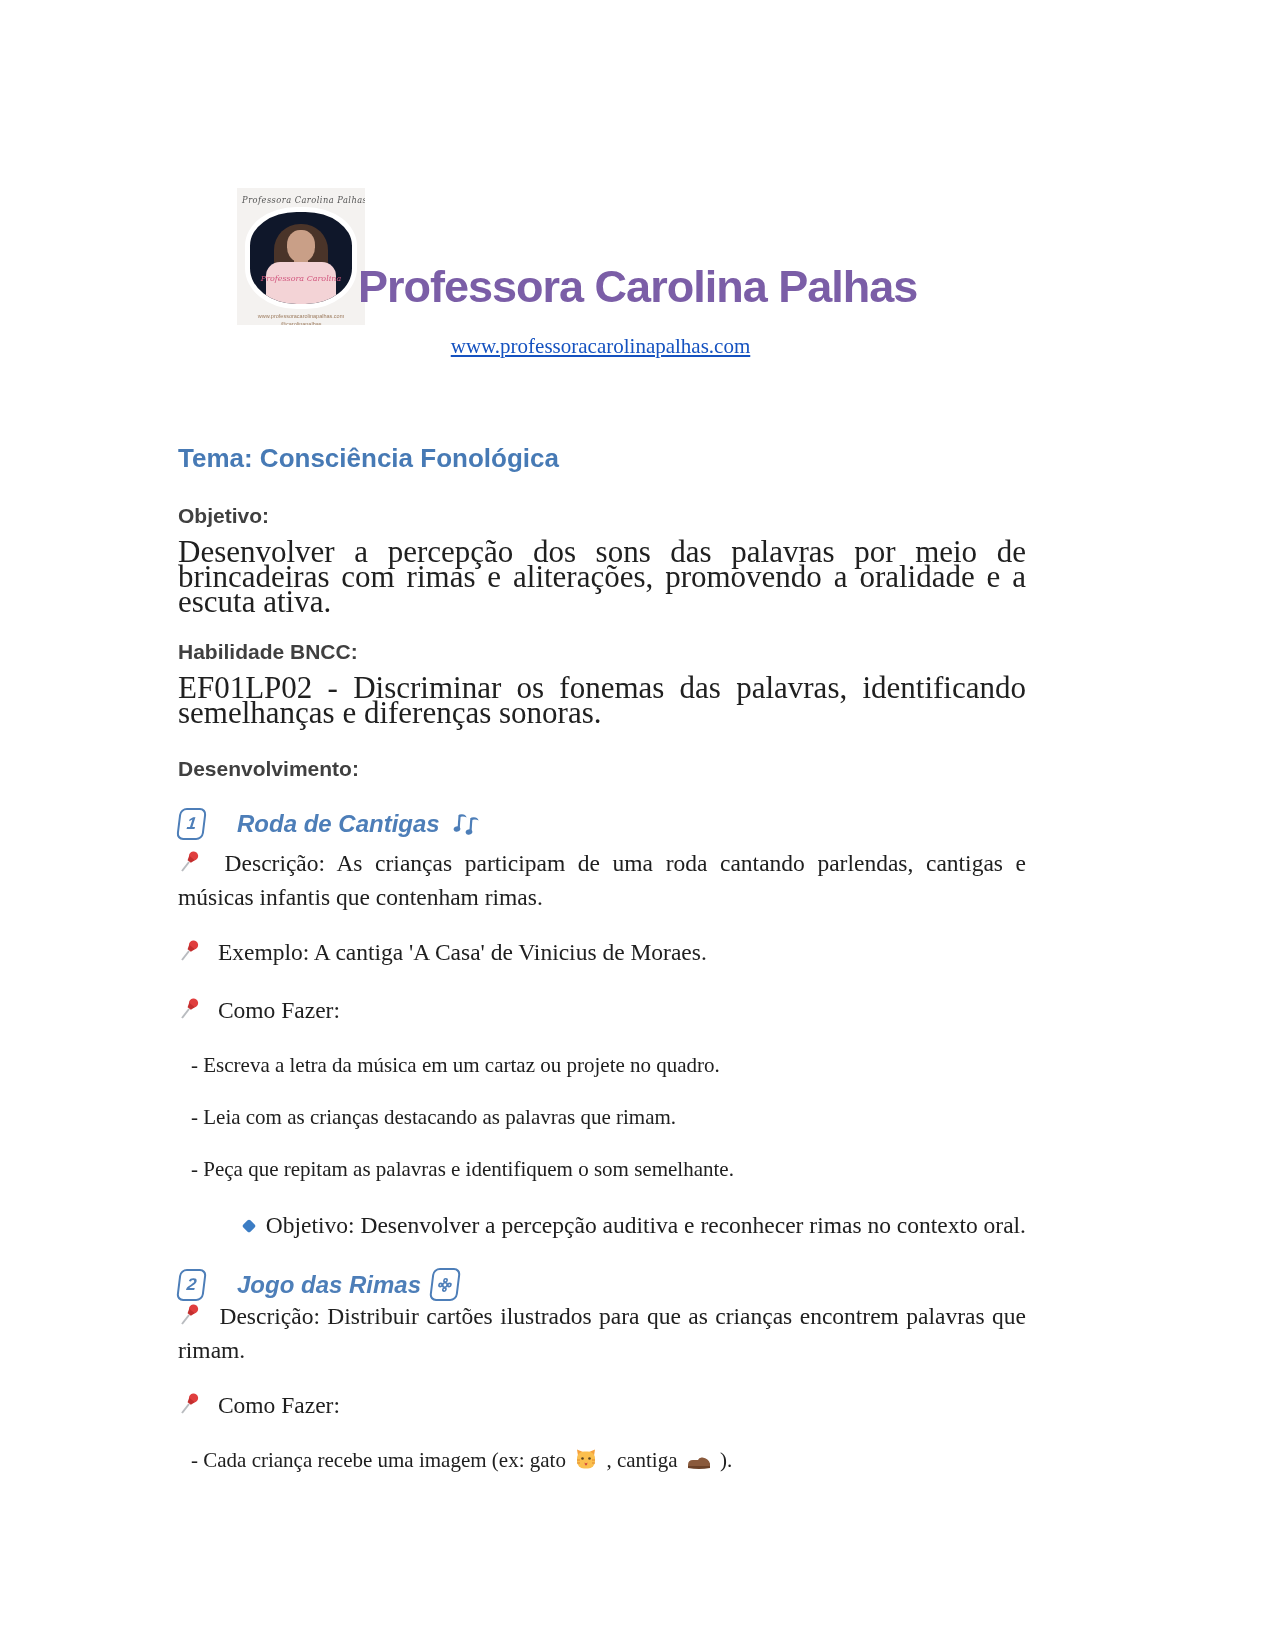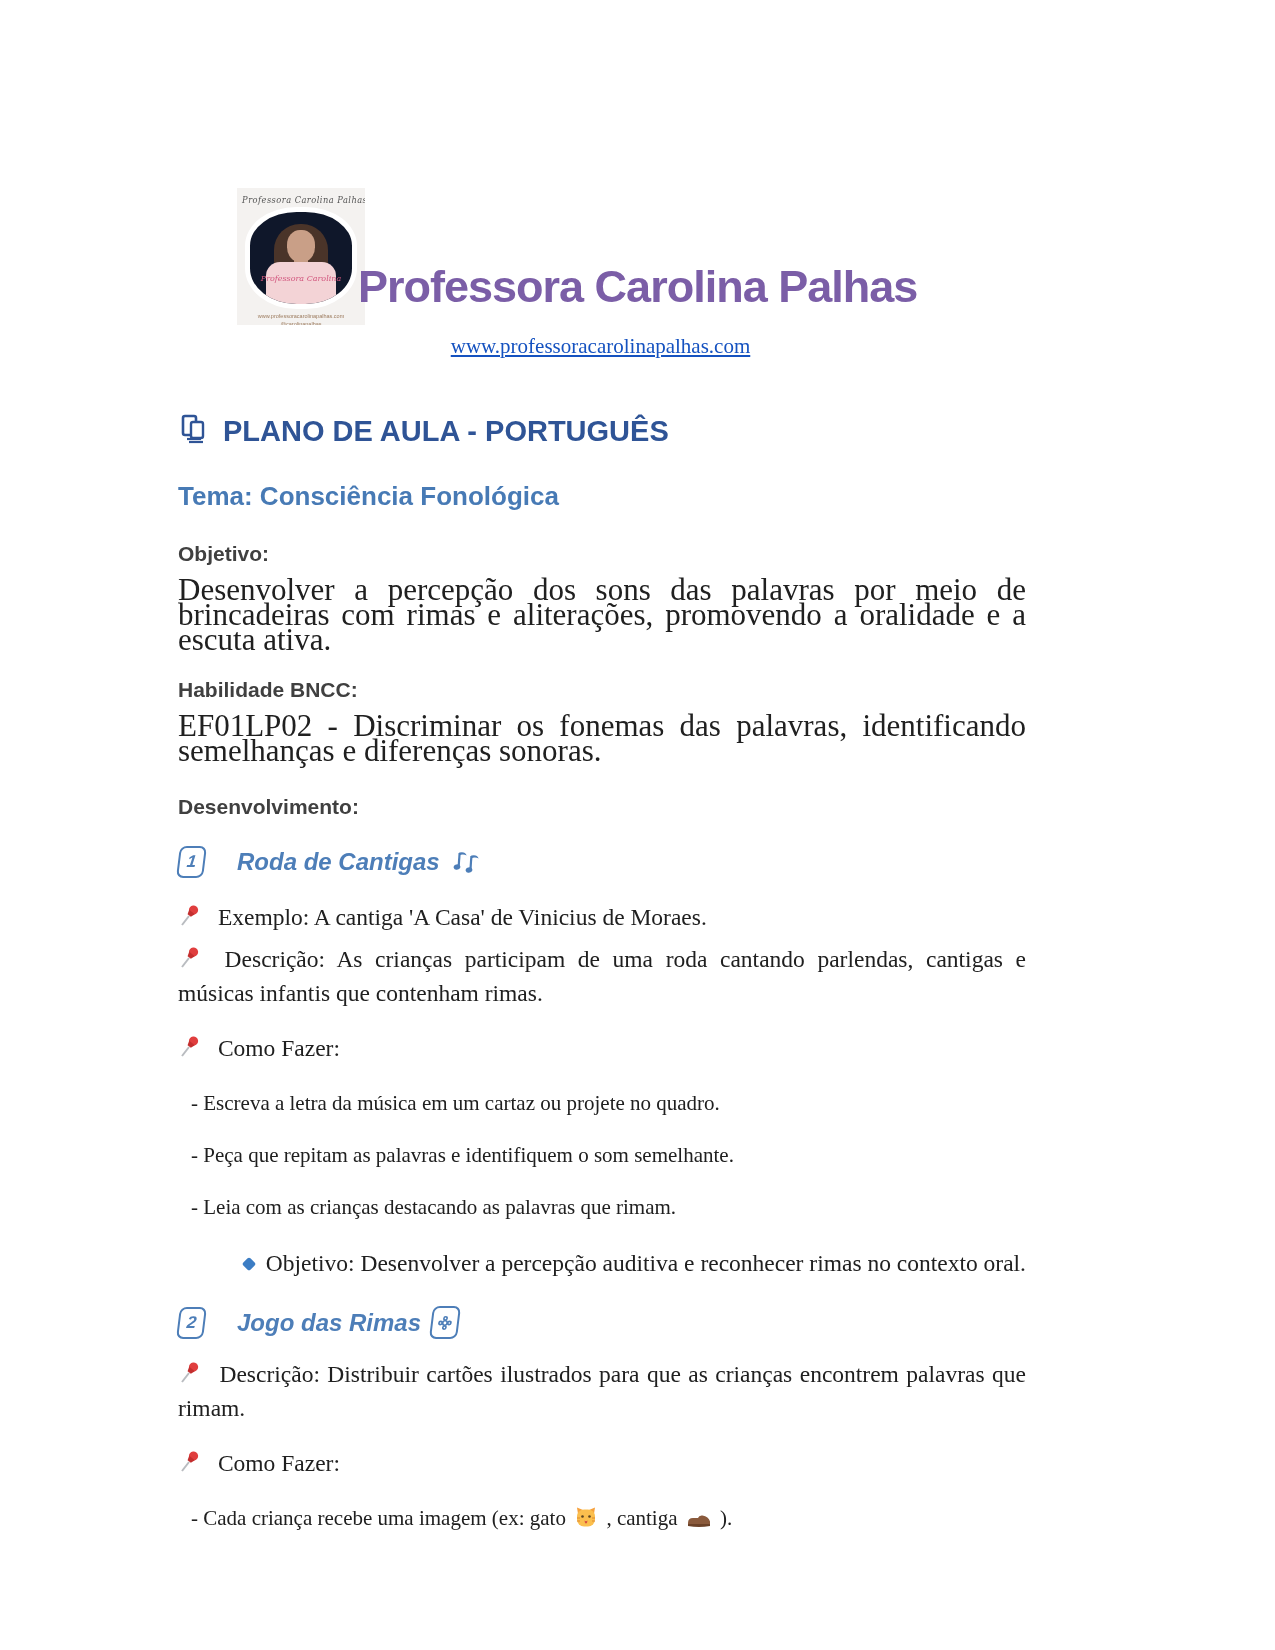--- a/index.html
+++ b/index.html
@@ -92,31 +92,20 @@
 </div>
 
 <div class="main-title sans">Professora Carolina Palhas</div>
 
 <div class="site-link-row">
   <a class="site-link" href="#">www.professoracarolinapalhas.com</a>
 </div>
 
 <div class="doc">
 
-  <div class="h1-row">
-    <span>
-      <svg width="34" height="34" viewBox="0 0 34 34" fill="none">
-        <rect x="5" y="4" width="13" height="19" rx="2" stroke="#2f5496" stroke-width="2.6" fill="#ffffff"></rect>
-        <rect x="13" y="10" width="12" height="16" rx="2" stroke="#2f5496" stroke-width="2.4" fill="#ffffff"></rect>
-        <path d="M9 27 h14" stroke="#2f5496" stroke-width="2.2"></path>
-        <path d="M11 30 h14" stroke="#2f5496" stroke-width="2.2"></path>
-      </svg>
-    </span>
-    <span class="h1-text">PLANO DE AULA - PORTUGUÊS</span>
-  </div>
 
   <div class="h2">Tema: Consciência Fonológica</div>
 
   <div class="h3">Objetivo:</div>
   <p class="para">Desenvolver a percepção dos sons das palavras por meio de brincadeiras com rimas e aliterações, promovendo a oralidade e a escuta ativa.</p>
 
   <div class="h3" style="margin-top:26px;">Habilidade BNCC:</div>
   <p class="para">EF01LP02 - Discriminar os fonemas das palavras, identificando semelhanças e diferenças sonoras.</p>
 
   <div class="h3" style="margin-top:32px;">Desenvolvimento:</div>
@@ -129,79 +118,79 @@
         <ellipse cx="7" cy="21" rx="3.4" ry="2.6" transform="rotate(-18 7 21)"></ellipse>
         <rect x="9" y="7" width="2.2" height="14" transform="skewX(-4)"></rect>
         <path d="M9.2 6.5 q6 -1.5 7.5 3 q-4 -1.8 -7.5 0 z"></path>
         <ellipse cx="19" cy="24" rx="3.4" ry="2.6" transform="rotate(-18 19 24)"></ellipse>
         <rect x="21" y="10" width="2.2" height="14" transform="skewX(-4)"></rect>
         <path d="M21.2 9.5 q6 -1.5 7.5 3 q-4 -1.8 -7.5 0 z"></path>
       </svg>
     </span>
   </div>
 
+  <p class="pin-line" style="margin-top:8px;">
+    <span class="pin-svg">
+      <svg width="24" height="24" viewBox="0 0 24 24">
+        <line x1="4" y1="21" x2="11" y2="12" stroke="#b9bcc0" stroke-width="2"></line>
+        <g transform="rotate(38 14 8)">
+          <circle cx="14" cy="5.5" r="4.6" fill="#e03e3e"></circle>
+          <path d="M10.5 8 h7 l-1.4 4.5 h-4.2 z" fill="#c32f2f"></path>
+        </g>
+      </svg>
+    </span><span>Descrição: As crianças participam de uma roda cantando parlendas, cantigas e músicas infantis que contenham rimas.</span>
+  </p>
+
   <p class="pin-line">
     <span class="pin-svg">
       <svg width="24" height="24" viewBox="0 0 24 24">
         <line x1="4" y1="21" x2="11" y2="12" stroke="#b9bcc0" stroke-width="2"></line>
         <g transform="rotate(38 14 8)">
           <circle cx="14" cy="5.5" r="4.6" fill="#e03e3e"></circle>
           <path d="M10.5 8 h7 l-1.4 4.5 h-4.2 z" fill="#c32f2f"></path>
         </g>
       </svg>
     </span><span>Exemplo: A cantiga 'A Casa' de Vinicius de Moraes.</span>
   </p>
 
-  <p class="pin-line" style="margin-top:8px;">
-    <span class="pin-svg">
-      <svg width="24" height="24" viewBox="0 0 24 24">
-        <line x1="4" y1="21" x2="11" y2="12" stroke="#b9bcc0" stroke-width="2"></line>
-        <g transform="rotate(38 14 8)">
-          <circle cx="14" cy="5.5" r="4.6" fill="#e03e3e"></circle>
-          <path d="M10.5 8 h7 l-1.4 4.5 h-4.2 z" fill="#c32f2f"></path>
-        </g>
-      </svg>
-    </span><span>Descrição: As crianças participam de uma roda cantando parlendas, cantigas e músicas infantis que contenham rimas.</span>
-  </p>
-
   <p class="pin-line">
     <span class="pin-svg">
       <svg width="24" height="24" viewBox="0 0 24 24">
         <line x1="4" y1="21" x2="11" y2="12" stroke="#b9bcc0" stroke-width="2"></line>
         <g transform="rotate(38 14 8)">
           <circle cx="14" cy="5.5" r="4.6" fill="#e03e3e"></circle>
           <path d="M10.5 8 h7 l-1.4 4.5 h-4.2 z" fill="#c32f2f"></path>
         </g>
       </svg>
     </span><span>Como Fazer:</span>
   </p>
 
   <p class="step">- Escreva a letra da música em um cartaz ou projete no quadro.</p>
+  <p class="step">- Leia com as crianças destacando as palavras que rimam.</p>
   <p class="step">- Peça que repitam as palavras e identifiquem o som semelhante.</p>
-  <p class="step">- Leia com as crianças destacando as palavras que rimam.</p>
 
   <p class="bullet-line">
     <span class="diamond"></span><span>Objetivo: Desenvolver a percepção auditiva e reconhecer rimas no contexto oral.</span>
   </p>
 
   <div class="activity-head">
     <span class="keycap">2</span>
     <span class="activity-title">Jogo das Rimas</span>
     <span class="cardcap">
       <svg width="16" height="16" viewBox="0 0 16 16" fill="none" stroke="#4d7eb8" stroke-width="1.6">
         <circle cx="8" cy="8" r="2.2"></circle>
         <circle cx="8" cy="3.4" r="1.6"></circle>
         <circle cx="12.4" cy="8" r="1.6"></circle>
         <circle cx="8" cy="12.6" r="1.6"></circle>
         <circle cx="3.6" cy="8" r="1.6"></circle>
       </svg>
     </span>
   </div>
 
-  <p class="pin-line" style="margin-top:20px;">
+  <p class="pin-line" style="margin-top:0;">
     <span class="pin-svg">
       <svg width="24" height="24" viewBox="0 0 24 24">
         <line x1="4" y1="21" x2="11" y2="12" stroke="#b9bcc0" stroke-width="2"></line>
         <g transform="rotate(38 14 8)">
           <circle cx="14" cy="5.5" r="4.6" fill="#e03e3e"></circle>
           <path d="M10.5 8 h7 l-1.4 4.5 h-4.2 z" fill="#c32f2f"></path>
         </g>
       </svg>
     </span><span>Descrição: Distribuir cartões ilustrados para que as crianças encontrem palavras que rimam.</span>
   </p>

